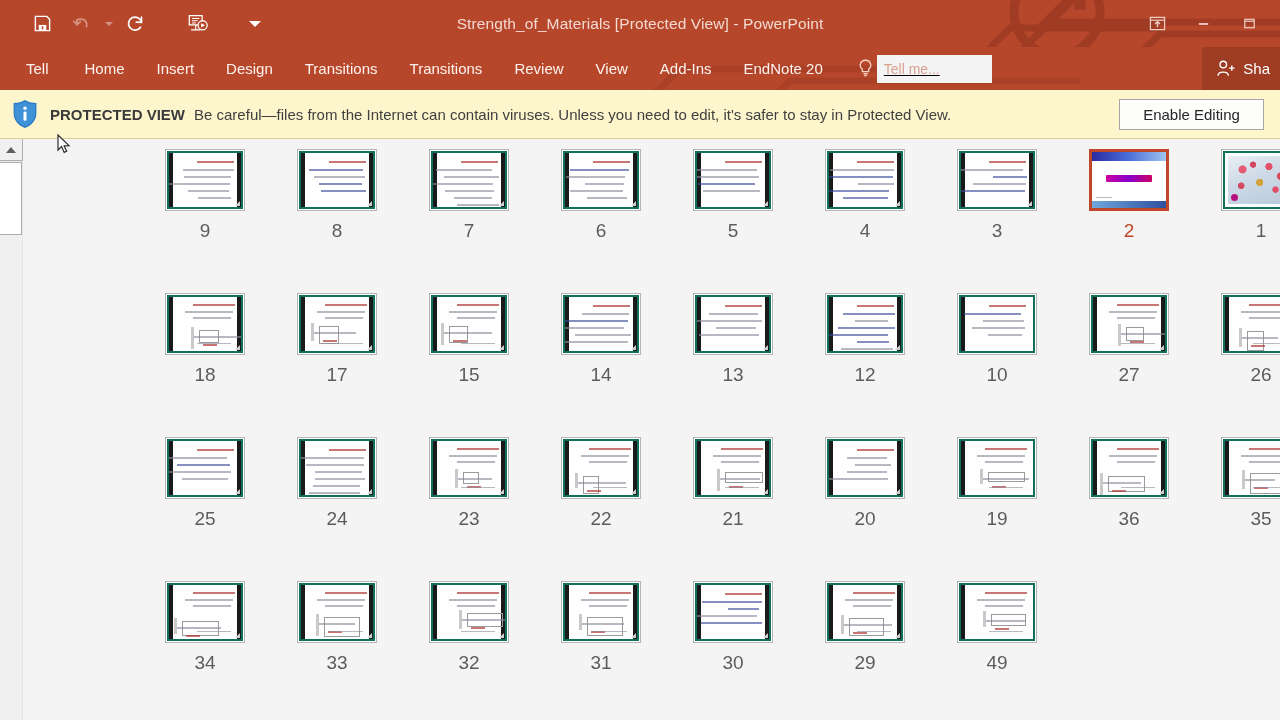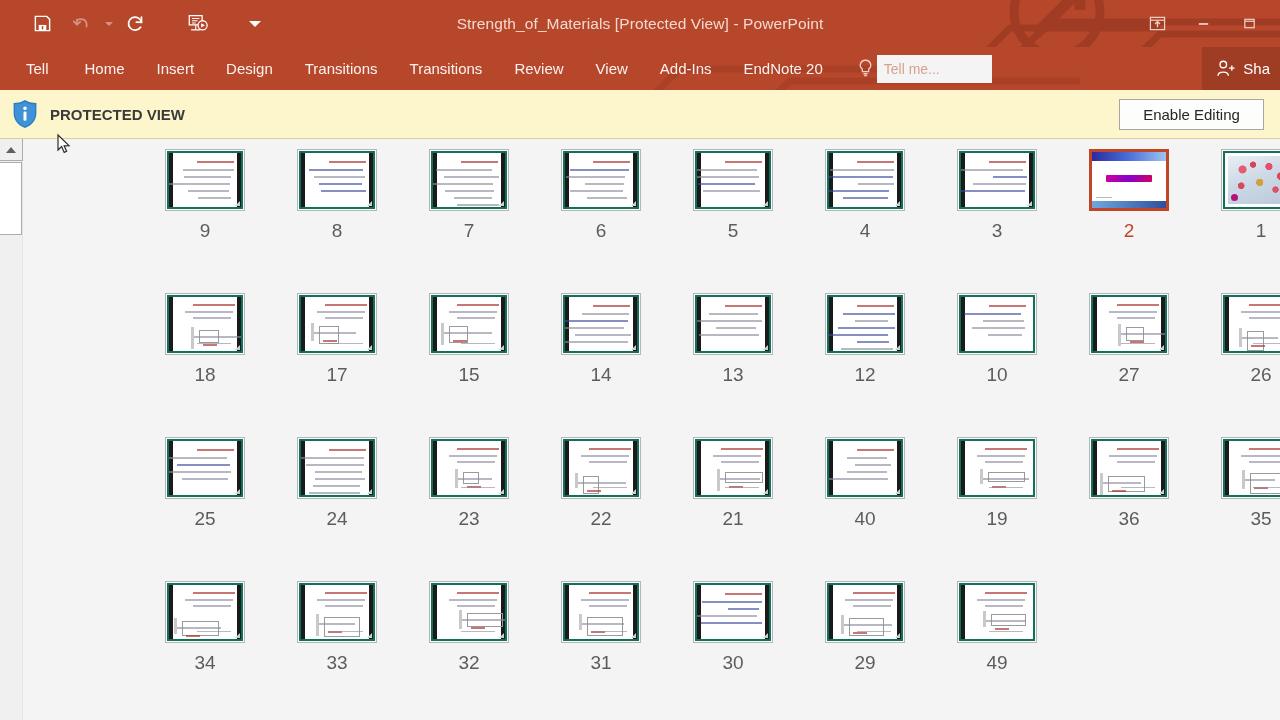--- a/index.html
+++ b/index.html
@@ -96,20 +96,21 @@
     padding: 0 16px;
     height: 43px;
     line-height: 43px;
     white-space: nowrap;
   }
   .tab.file { padding-left: 4px; padding-right: 20px; }
   .tellme-wrap {
     position: relative; z-index: 2;
     display: flex; align-items: center;
     margin-left: 16px;
+    text-decoration: underline;
   }
   .bulb { width: 22px; display:flex; justify-content:center; color:#f6cfc5; }
   .tellme {
     width: 115px; height: 28px;
     background: #f4f4f4;
     border: none;
     display: flex; align-items: center;
     padding-left: 7px;
     color: #d9a18f;
     font-size: 14px;
@@ -431,20 +432,21 @@
 <div class="pvbar">
   <span class="shield">
     <svg width="26" height="30" viewBox="0 0 26 30">
       <path d="M13 1 C9 3.4 5 4 1.6 4 L1.6 14 C1.6 22.4 7.4 26.8 13 29 C18.6 26.8 24.4 22.4 24.4 14 L24.4 4 C21 4 17 3.4 13 1 Z" fill="#2b7cc4"></path>
       <path d="M13 2.8 C9.4 4.9 5.8 5.5 2.9 5.5 L2.9 14 C2.9 21.5 8 25.5 13 27.6 C18 25.5 23.1 21.5 23.1 14 L23.1 5.5 C20.2 5.5 16.6 4.9 13 2.8 Z" fill="#3f92d8"></path>
       <circle cx="13" cy="9.2" r="1.7" fill="#fff"></circle>
       <rect x="11.5" y="12.4" width="3" height="9.4" rx="1.3" fill="#fff"></rect>
     </svg>
   </span>
   <span class="pv-label">PROTECTED VIEW</span>
+  <span class="pv-msg">Be careful—files from the Internet can contain viruses. Unless you need to edit, it's safer to stay in Protected View.</span>
   <div class="enable-btn">Enable Editing</div>
 </div>
 
 <div class="main">
 
   <div class="scrollbar">
     <div class="sb-up">
         <span class="tri-up"></span>
       </div>
     <div class="sb-thumb"></div>
@@ -874,21 +876,21 @@
                 <div class="edge-r"></div>
                 <div class="ln red" style="left:28px;right:7px;top:8px;"></div>
                 <div class="ln" style="right:14px;width:40px;top:16px;"></div>
                 <div class="ln" style="right:10px;width:36px;top:23px;"></div>
                 <div class="ln" style="right:14px;width:40px;top:30px;"></div>
                 <div class="ln" style="right:13px;width:67px;top:37px;"></div>
                 <div class="corner"></div>
               </div>
             </div>
           </div>
-          <div class="slide-num">40</div>
+          <div class="slide-num">20</div>
         </div>
         <div class="cell">
           <div class="thumb-outer">
             <div class="thumb-inner">
               <div class="mini">
                 <div class="edge-l"></div>
                 <div class="ln red" style="left:24px;right:6px;top:7px;"></div>
                 <div class="ln" style="right:8px;width:48px;top:14px;"></div>
                 <div class="ln" style="right:10px;width:38px;top:20px;"></div>
                 <div class="box" style="left:27px;top:31px;width:37px;height:10px;"></div>

